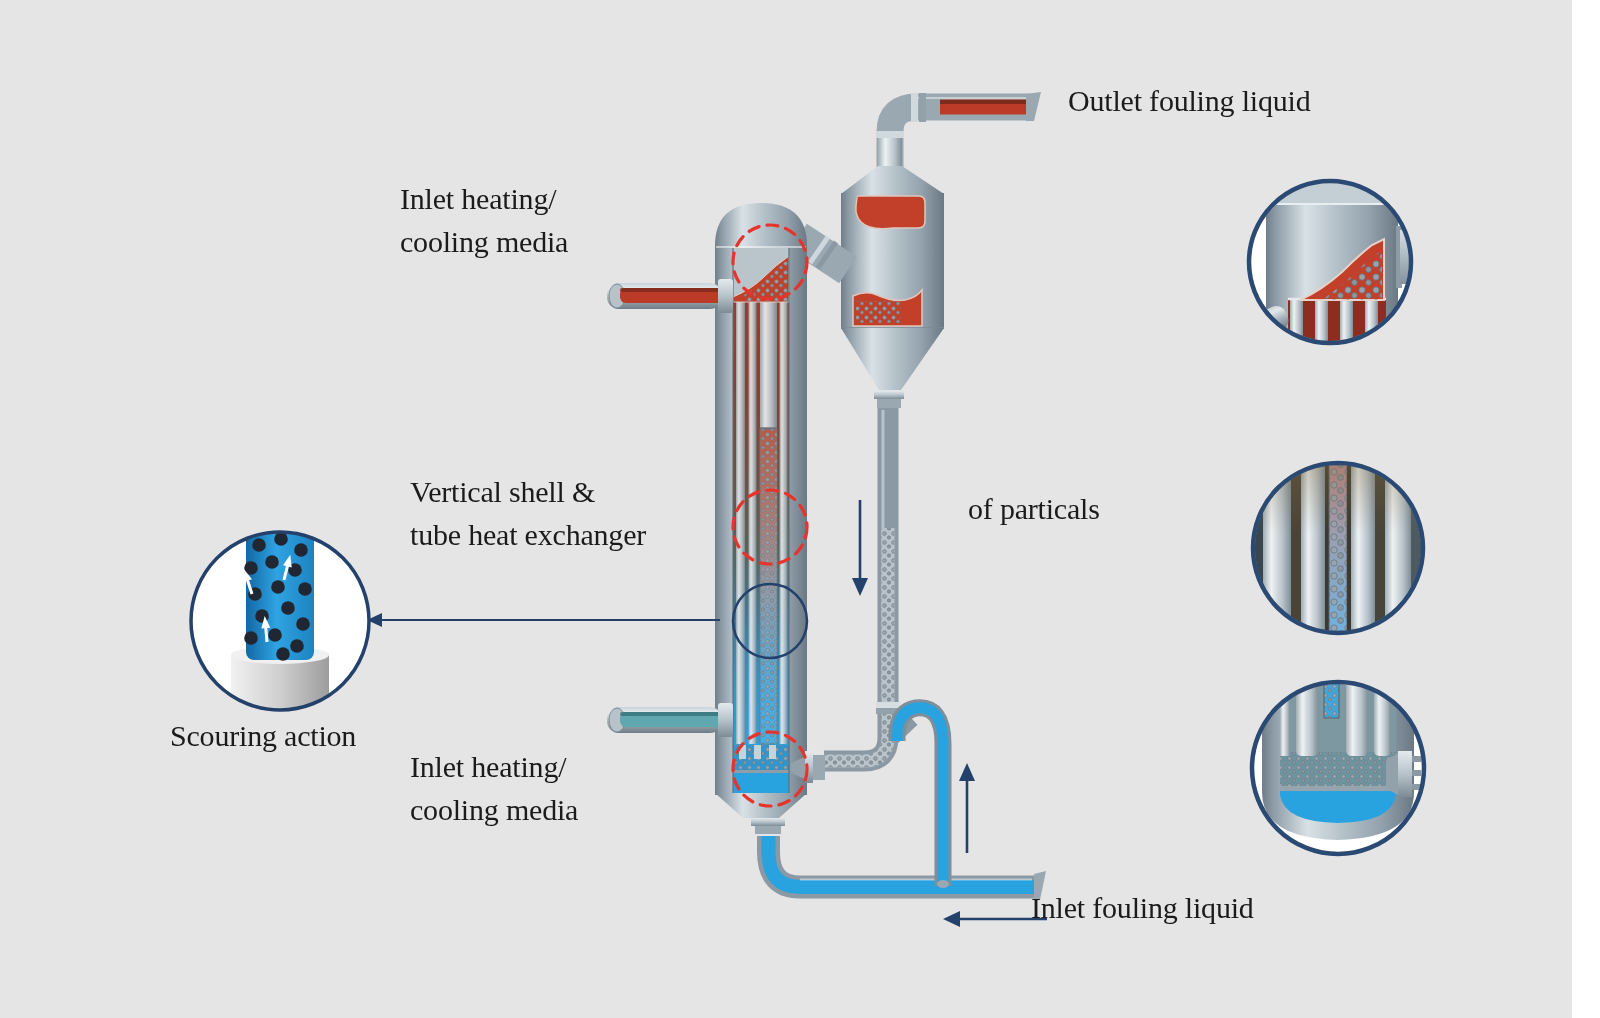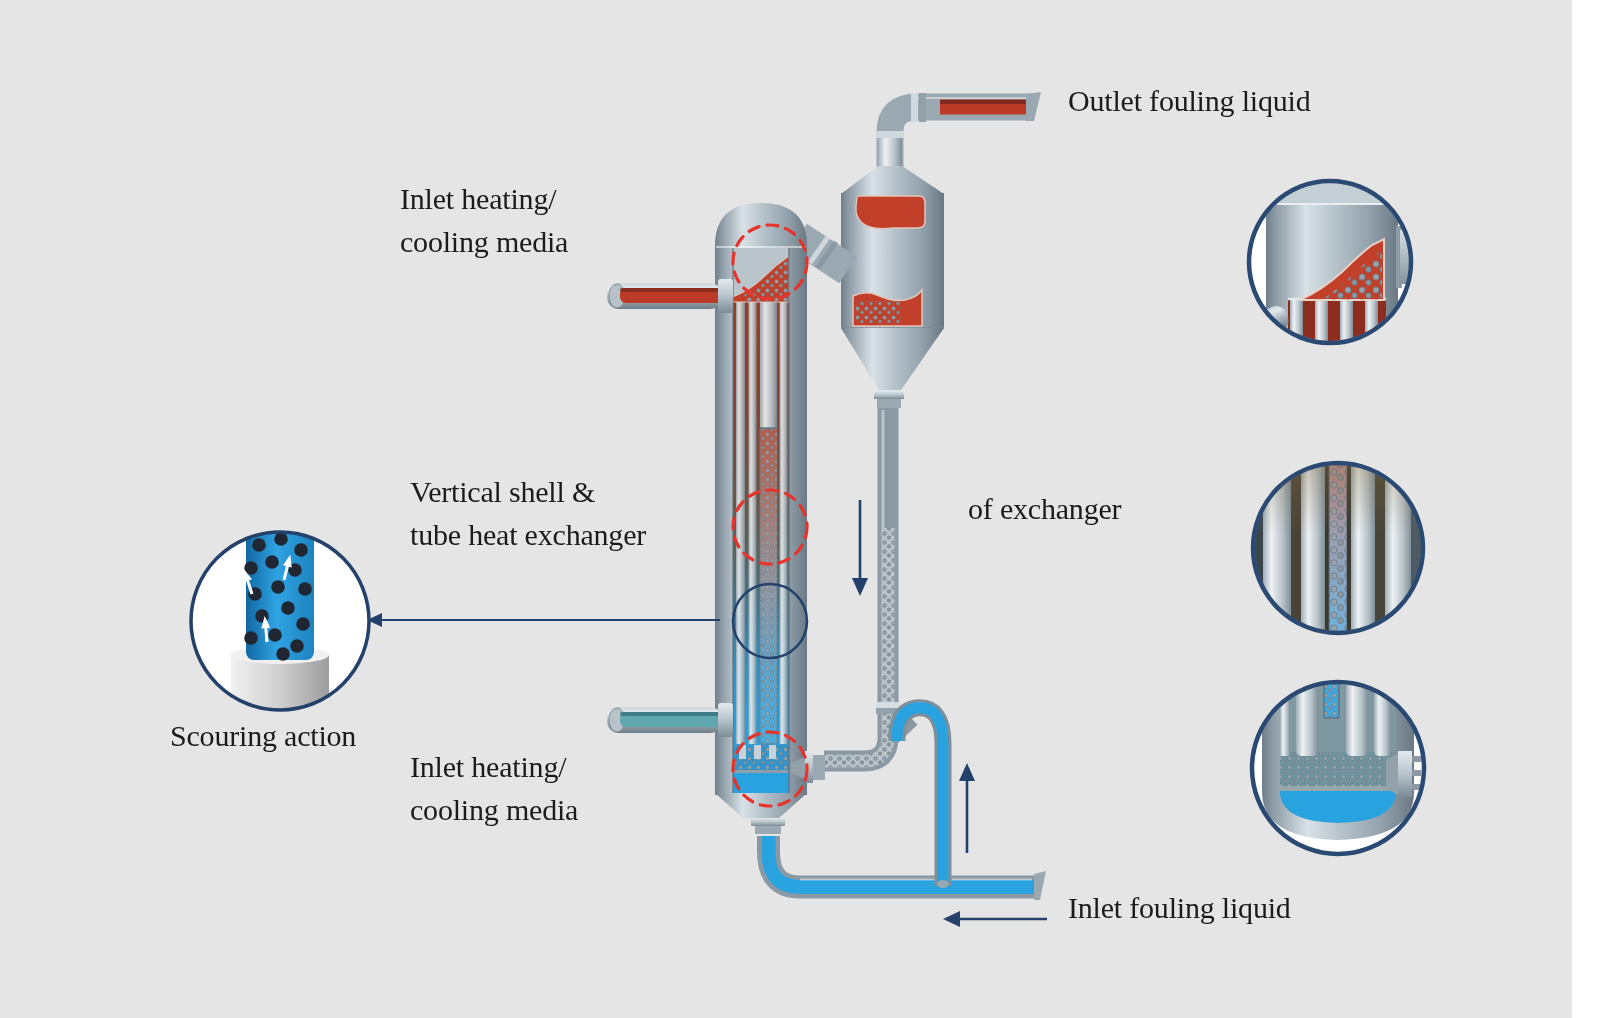--- a/index.html
+++ b/index.html
@@ -339,24 +339,24 @@
     <div>Inlet heating/</div>
     <div>cooling media</div>
   </div>
 
   <div class="lbl" style="left:410px;top:470px;">
     <div>Vertical shell &amp;</div>
     <div>tube heat exchanger</div>
   </div>
 
   <div class="lbl" style="left:968px;top:487px;">
-    <div>of exchanger</div>
+    <div>of particals</div>
   </div>
 
   <div class="lbl" style="left:170px;top:692px;margin-top:22px;">Scouring action</div>
 
   <div class="lbl" style="left:410px;top:745px;">
     <div>Inlet heating/</div>
     <div>cooling media</div>
   </div>
 
-  <div class="lbl" style="left:1068px;top:886px;">Inlet fouling liquid</div>
+  <div class="lbl" style="left:1031px;top:886px;">Inlet fouling liquid</div>
 </div>
 
 </body></html>

